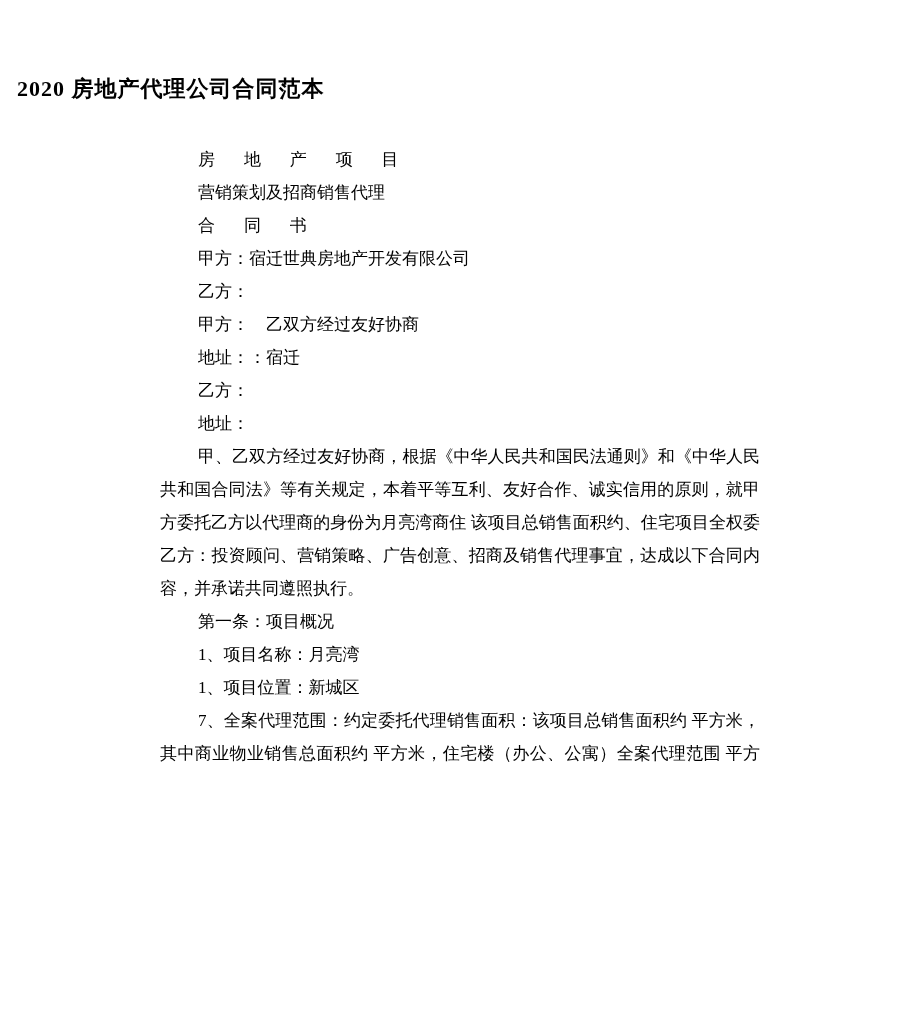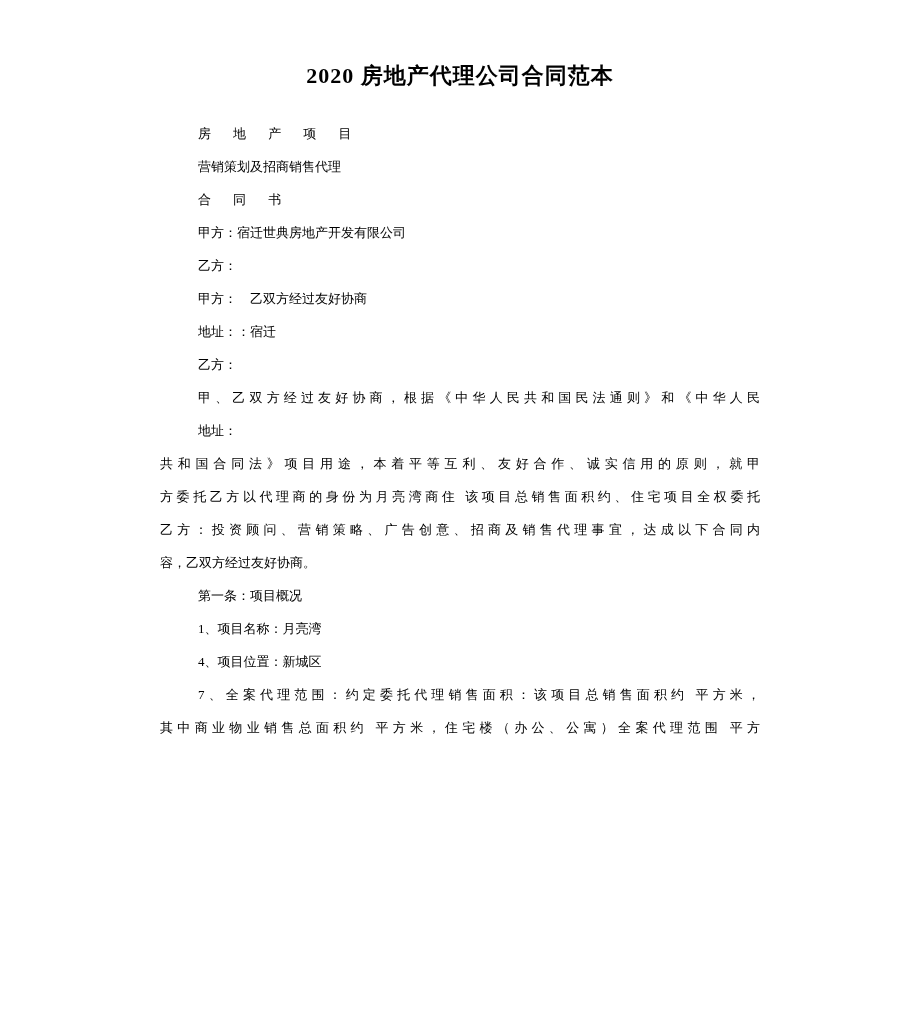--- a/index.html
+++ b/index.html
@@ -14,32 +14,32 @@
     font-family: "Liberation Serif", "DejaVu Serif", serif;
     color: #000000;
   }
   .page {
     position: relative;
     width: 920px;
     height: 1009px;
     background: #ffffff;
   }
   .doc-title {
-    margin: 4px;
+    margin: 17px;
     padding-top: 57px;
     font-size: 22px;
     line-height: 30px;
     font-weight: bold;
-    text-align: center;
+    text-align: left;
     letter-spacing: 1px;
   }
   .content {
-    margin: 26px 160px 0 160px;
+    margin: 39px 160px 0 160px;
     width: 600px;
-    font-size: 13px;
+    font-size: 17px;
     font-family: Liberation Serif, serif;
   }
   .line {
     height: 33px;
     line-height: 33px;
     white-space: pre;
     overflow: hidden;
   }
   .line.indent {
     padding-left: 38px;
@@ -63,25 +63,25 @@
   <h1 class="doc-title">2020 房地产代理公司合同范本</h1>
   <div class="content" id="doc-lines">
       <div class="line indent spaced">房　地　产　项　目</div>
       <div class="line indent">营销策划及招商销售代理</div>
       <div class="line indent spaced">合　同　书</div>
       <div class="line indent">甲方：宿迁世典房地产开发有限公司</div>
       <div class="line indent">乙方：</div>
       <div class="line indent">甲方：　乙双方经过友好协商</div>
       <div class="line indent">地址：：宿迁</div>
       <div class="line indent">乙方：</div>
+      <div class="line indent">地址：</div>
       <div class="line indent justify">甲、乙双方经过友好协商，根据《中华人民共和国民法通则》和《中华人民</div>
-      <div class="line indent">地址：</div>
-      <div class="line justify">共和国合同法》项目用途，本着平等互利、友好合作、诚实信用的原则，就甲</div>
+      <div class="line justify">共和国合同法》等有关规定，本着平等互利、友好合作、诚实信用的原则，就甲</div>
       <div class="line justify">方委托乙方以代理商的身份为月亮湾商住 该项目总销售面积约、住宅项目全权委托</div>
       <div class="line justify">乙方：投资顾问、营销策略、广告创意、招商及销售代理事宜，达成以下合同内</div>
-      <div class="line">容，乙双方经过友好协商。</div>
+      <div class="line">容，并承诺共同遵照执行。</div>
       <div class="line indent">第一条：项目概况</div>
       <div class="line indent">1、项目名称：月亮湾</div>
-      <div class="line indent">4、项目位置：新城区</div>
+      <div class="line indent">1、项目位置：新城区</div>
       <div class="line indent justify">7、全案代理范围：约定委托代理销售面积：该项目总销售面积约 平方米，</div>
       <div class="line justify">其中商业物业销售总面积约 平方米，住宅楼（办公、公寓）全案代理范围 平方</div>
     </div>
 </div>
 
 </body></html>

